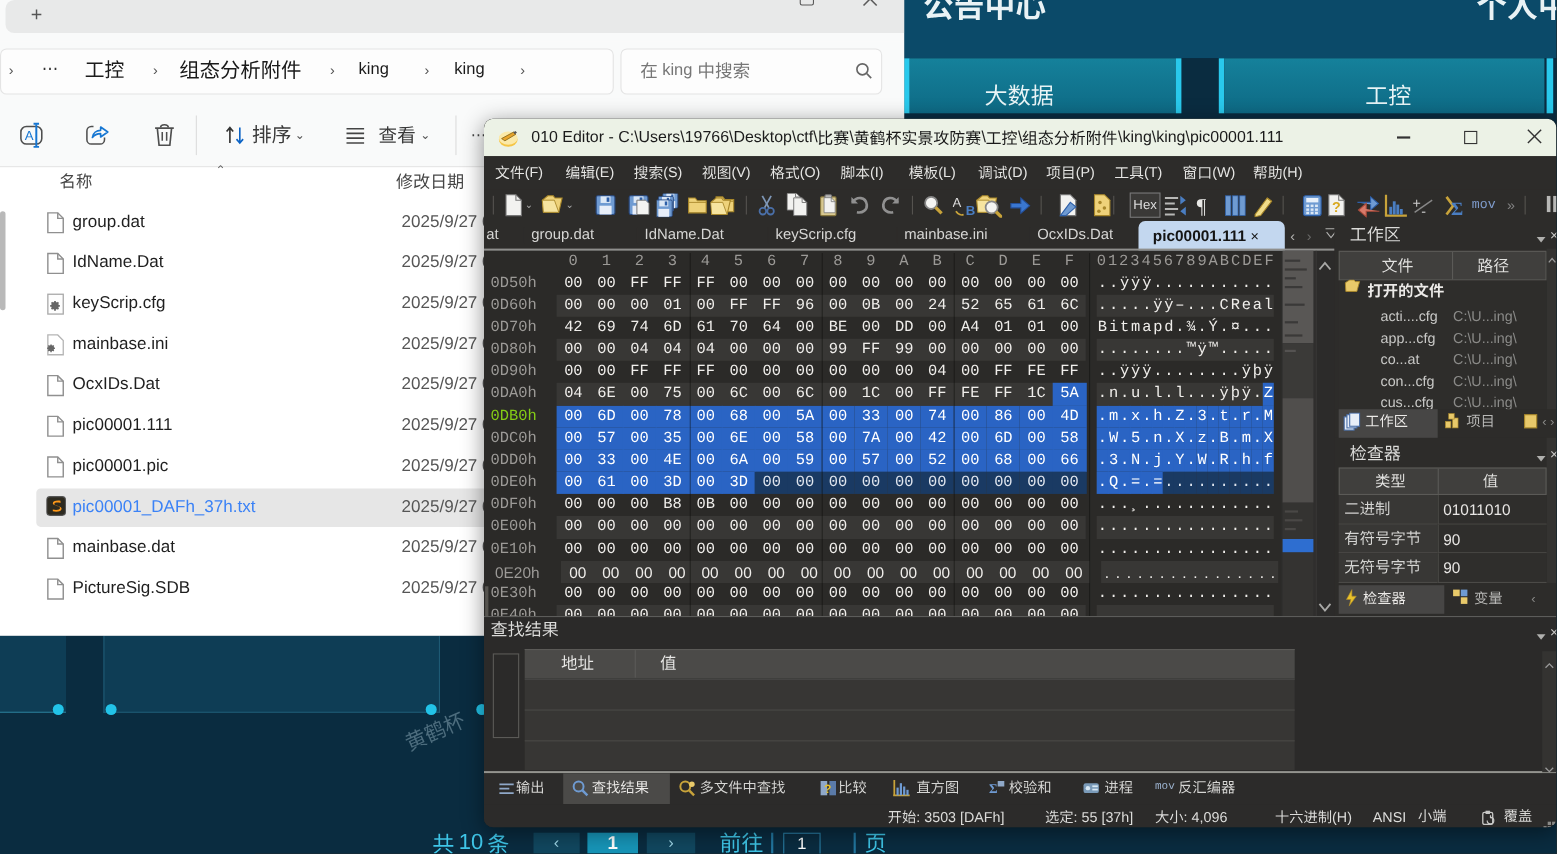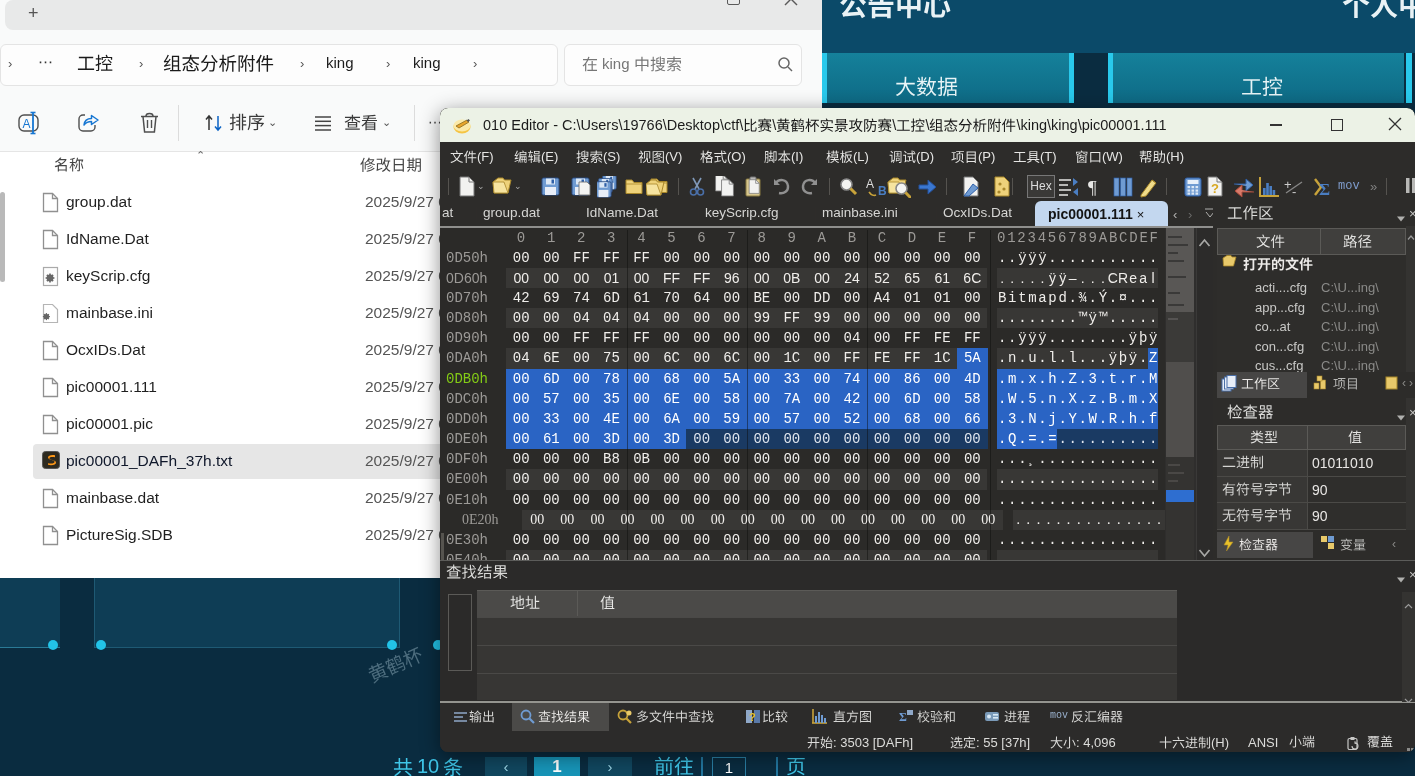--- a/index.html
+++ b/index.html
@@ -270,21 +270,21 @@
       </svg></div>
     <div style="position:absolute;left:66px;top:415px;color:#1f1f1f;font-size:15.5px;white-space:nowrap">pic00001.pic</div>
     <div style="position:absolute;left:365px;top:415px;color:#555;font-size:15.5px;white-space:nowrap">2025/9/27 0:4</div>
     <div style="position:absolute;left:33px;top:444px;width:412px;height:35px;background:#e6e6e6;border-radius:4px"></div>
     <div style="position:absolute;left:42px;top:451px;width:18px;height:21px"><svg width="18" height="18">
         <rect x="0.5" y="0.5" width="17" height="17" rx="3" fill="#2d2a20" stroke="#555"></rect>
         <g fill="#ff9818">
           <path d="M13 4.2 C9 3.6 6 4.6 6 6.4 c0 2.6 6.6 2 6.6 4.4 0 1.6-3 2.2-6.6 1.4 l0 1.6 c4.4 1 8-0.2 8-2.4 0-2.8-6.6-2.2-6.6-4.2 0-1.2 2.6-1.6 5.6-1 z"></path>
         </g>
       </svg></div>
-    <div style="position:absolute;left:66px;top:452px;color:#0f172a;font-size:15.5px;white-space:nowrap">pic00001_DAFh_37h.txt</div>
+    <div style="position:absolute;left:66px;top:452px;color:#3b82f6;font-size:15.5px;white-space:nowrap">pic00001_DAFh_37h.txt</div>
     <div style="position:absolute;left:365px;top:452px;color:#555;font-size:15.5px;white-space:nowrap">2025/9/27 0:4</div>
     <div style="position:absolute;left:42px;top:488px;width:18px;height:21px"><svg width="17" height="21">
         <path d="M1.5 1.5 h9 l5 5 v13 h-14 z" fill="#fff" stroke="#909090" stroke-width="1.3"></path>
         <path d="M10.5 1.5 v5 h5" fill="none" stroke="#909090" stroke-width="1.3"></path>
       </svg></div>
     <div style="position:absolute;left:66px;top:489px;color:#1f1f1f;font-size:15.5px;white-space:nowrap">mainbase.dat</div>
     <div style="position:absolute;left:365px;top:489px;color:#555;font-size:15.5px;white-space:nowrap">2025/9/27 0:4</div>
     <div style="position:absolute;left:42px;top:525px;width:18px;height:21px"><svg width="17" height="21">
         <path d="M1.5 1.5 h9 l5 5 v13 h-14 z" fill="#fff" stroke="#909090" stroke-width="1.3"></path>
         <path d="M10.5 1.5 v5 h5" fill="none" stroke="#909090" stroke-width="1.3"></path>
@@ -709,21 +709,21 @@
         <span style="position:absolute;left:627.39px;top:0;width:10.6px;height:20.18px;color:#f0eeeb;text-align:center;line-height:20.18px;overflow:hidden">.</span>
         <span style="position:absolute;left:637.45px;top:0;width:10.6px;height:20.18px;color:#f0eeeb;text-align:center;line-height:20.18px;overflow:hidden">.</span>
         <span style="position:absolute;left:647.51px;top:0;width:10.6px;height:20.18px;color:#f0eeeb;text-align:center;line-height:20.18px;overflow:hidden">.</span>
         <span style="position:absolute;left:657.57px;top:0;width:10.6px;height:20.18px;color:#f0eeeb;text-align:center;line-height:20.18px;overflow:hidden">.</span>
         <span style="position:absolute;left:667.63px;top:0;width:10.6px;height:20.18px;color:#f0eeeb;text-align:center;line-height:20.18px;overflow:hidden">.</span>
         <span style="position:absolute;left:677.69px;top:0;width:10.6px;height:20.18px;color:#f0eeeb;text-align:center;line-height:20.18px;overflow:hidden">.</span>
         <span style="position:absolute;left:687.75px;top:0;width:10.6px;height:20.18px;color:#f0eeeb;text-align:center;line-height:20.18px;overflow:hidden">.</span>
         <span style="position:absolute;left:697.81px;top:0;width:10.6px;height:20.18px;color:#f0eeeb;text-align:center;line-height:20.18px;overflow:hidden">.</span>
         <span style="position:absolute;left:707.87px;top:0;width:10.6px;height:20.18px;color:#f0eeeb;text-align:center;line-height:20.18px;overflow:hidden">.</span>
       </div>
-      <div style="position:absolute;left:0;top:159.68px;width:725px;height:20.18px;font-size:14px;font-family:Liberation Sans, sans-serif">
+      <div style="position:absolute;left:0;top:159.68px;width:725px;height:20.18px;font-size:14px;font-family:Liberation Mono, monospace">
         <span style="position:absolute;left:66px;top:0;width:481.1px;height:20.18px;background:#383735"></span>
         <span style="position:absolute;left:557px;top:0;width:161px;height:20.18px;background:#383735"></span>
         <span style="position:absolute;left:6px;top:0;color:#9c9a97;line-height:20.18px">0D60h</span>
         <span style="position:absolute;left:65.96px;top:0;width:30.6px;height:20.18px;color:#f0eeeb;text-align:center;line-height:20.18px">00</span>
         <span style="position:absolute;left:96.03px;top:0;width:30.6px;height:20.18px;color:#f0eeeb;text-align:center;line-height:20.18px">00</span>
         <span style="position:absolute;left:126.10px;top:0;width:30.6px;height:20.18px;color:#f0eeeb;text-align:center;line-height:20.18px">00</span>
         <span style="position:absolute;left:156.17px;top:0;width:30.6px;height:20.18px;color:#f0eeeb;text-align:center;line-height:20.18px">01</span>
         <span style="position:absolute;left:186.24px;top:0;width:30.6px;height:20.18px;color:#f0eeeb;text-align:center;line-height:20.18px">00</span>
         <span style="position:absolute;left:216.31px;top:0;width:30.6px;height:20.18px;color:#f0eeeb;text-align:center;line-height:20.18px">FF</span>
         <span style="position:absolute;left:246.38px;top:0;width:30.6px;height:20.18px;color:#f0eeeb;text-align:center;line-height:20.18px">FF</span>
@@ -1141,21 +1141,21 @@
         <span style="position:absolute;left:627.39px;top:0;width:10.6px;height:20.18px;color:#f0eeeb;text-align:center;line-height:20.18px;overflow:hidden">.</span>
         <span style="position:absolute;left:637.45px;top:0;width:10.6px;height:20.18px;color:#f0eeeb;text-align:center;line-height:20.18px;overflow:hidden">.</span>
         <span style="position:absolute;left:647.51px;top:0;width:10.6px;height:20.18px;color:#f0eeeb;text-align:center;line-height:20.18px;overflow:hidden">.</span>
         <span style="position:absolute;left:657.57px;top:0;width:10.6px;height:20.18px;color:#f0eeeb;text-align:center;line-height:20.18px;overflow:hidden">.</span>
         <span style="position:absolute;left:667.63px;top:0;width:10.6px;height:20.18px;color:#f0eeeb;text-align:center;line-height:20.18px;overflow:hidden">.</span>
         <span style="position:absolute;left:677.69px;top:0;width:10.6px;height:20.18px;color:#f0eeeb;text-align:center;line-height:20.18px;overflow:hidden">.</span>
         <span style="position:absolute;left:687.75px;top:0;width:10.6px;height:20.18px;color:#f0eeeb;text-align:center;line-height:20.18px;overflow:hidden">.</span>
         <span style="position:absolute;left:697.81px;top:0;width:10.6px;height:20.18px;color:#f0eeeb;text-align:center;line-height:20.18px;overflow:hidden">.</span>
         <span style="position:absolute;left:707.87px;top:0;width:10.6px;height:20.18px;color:#f0eeeb;text-align:center;line-height:20.18px;overflow:hidden">.</span>
       </div>
-      <div style="position:absolute;left:16px;top:401.84px;width:725px;height:20.18px;font-size:14px;font-family:Liberation Serif, serif">
+      <div style="position:absolute;left:4px;top:401.84px;width:725px;height:20.18px;font-size:14px;font-family:Liberation Sans, sans-serif">
         <span style="position:absolute;left:66px;top:0;width:481.1px;height:20.18px;background:#383735"></span>
         <span style="position:absolute;left:557px;top:0;width:161px;height:20.18px;background:#383735"></span>
         <span style="position:absolute;left:6px;top:0;color:#9c9a97;line-height:20.18px">0E20h</span>
         <span style="position:absolute;left:65.96px;top:0;width:30.6px;height:20.18px;color:#f0eeeb;text-align:center;line-height:20.18px">00</span>
         <span style="position:absolute;left:96.03px;top:0;width:30.6px;height:20.18px;color:#f0eeeb;text-align:center;line-height:20.18px">00</span>
         <span style="position:absolute;left:126.10px;top:0;width:30.6px;height:20.18px;color:#f0eeeb;text-align:center;line-height:20.18px">00</span>
         <span style="position:absolute;left:156.17px;top:0;width:30.6px;height:20.18px;color:#f0eeeb;text-align:center;line-height:20.18px">00</span>
         <span style="position:absolute;left:186.24px;top:0;width:30.6px;height:20.18px;color:#f0eeeb;text-align:center;line-height:20.18px">00</span>
         <span style="position:absolute;left:216.31px;top:0;width:30.6px;height:20.18px;color:#f0eeeb;text-align:center;line-height:20.18px">00</span>
         <span style="position:absolute;left:246.38px;top:0;width:30.6px;height:20.18px;color:#f0eeeb;text-align:center;line-height:20.18px">00</span>

